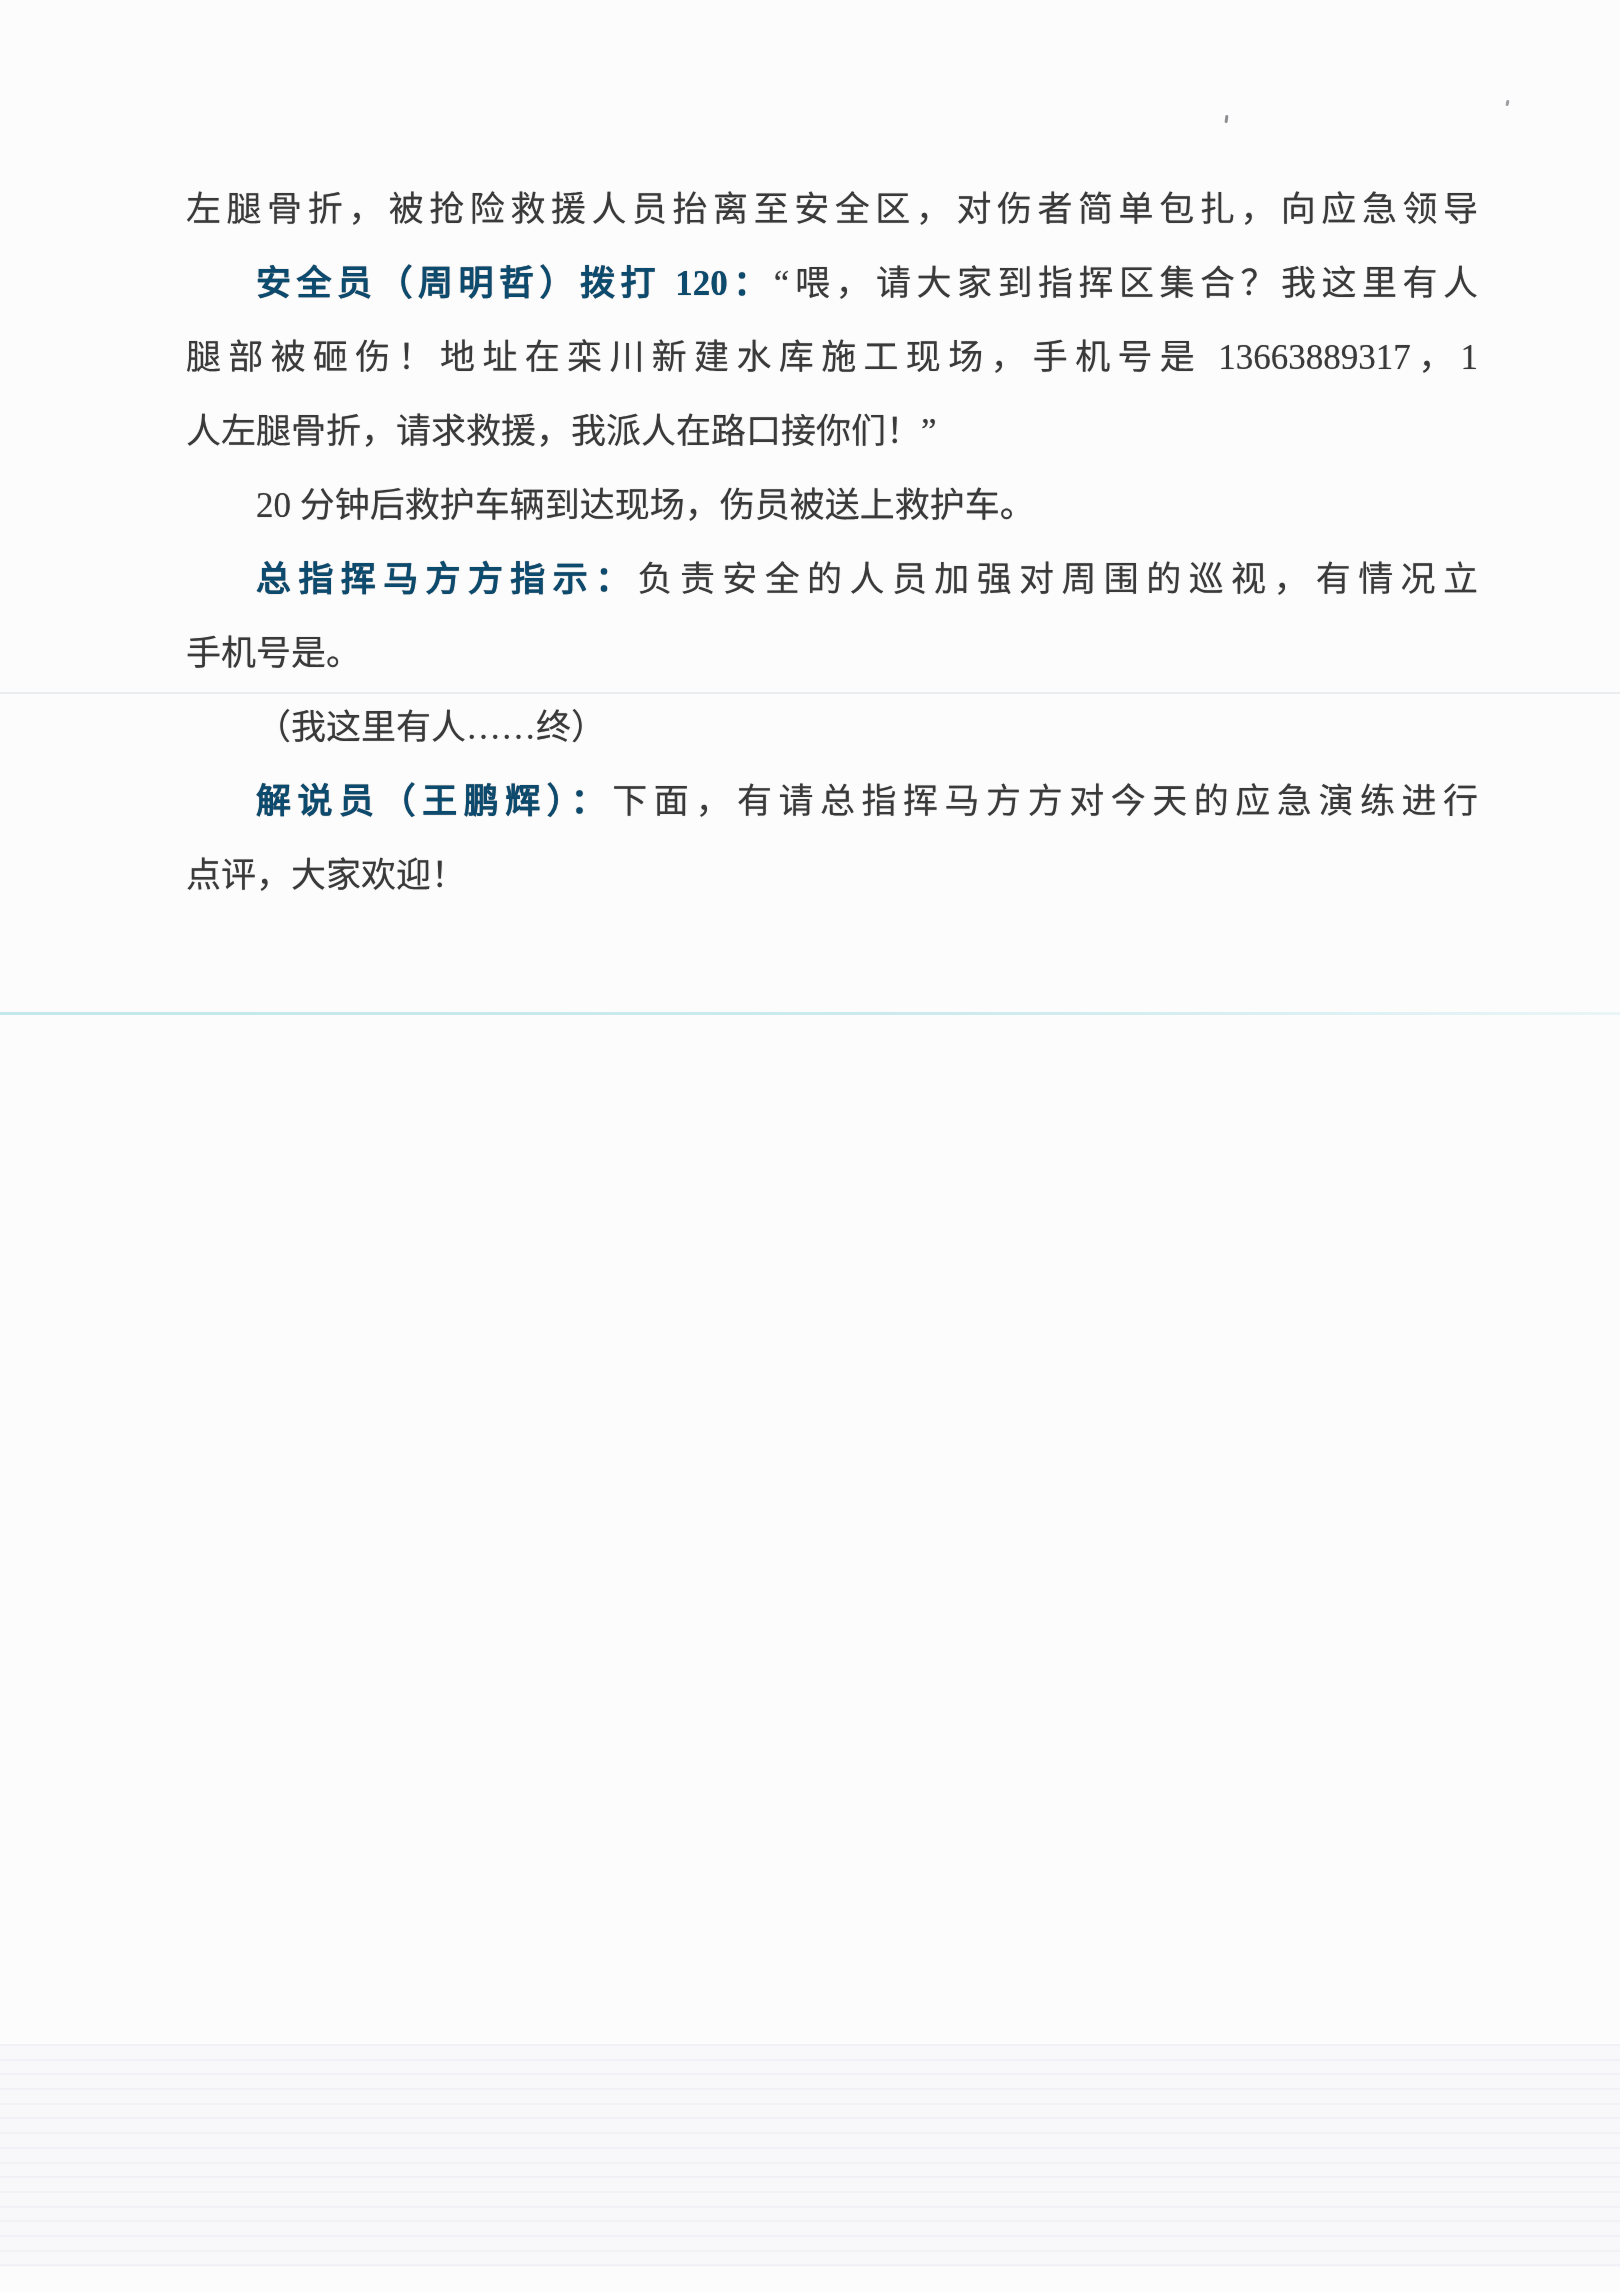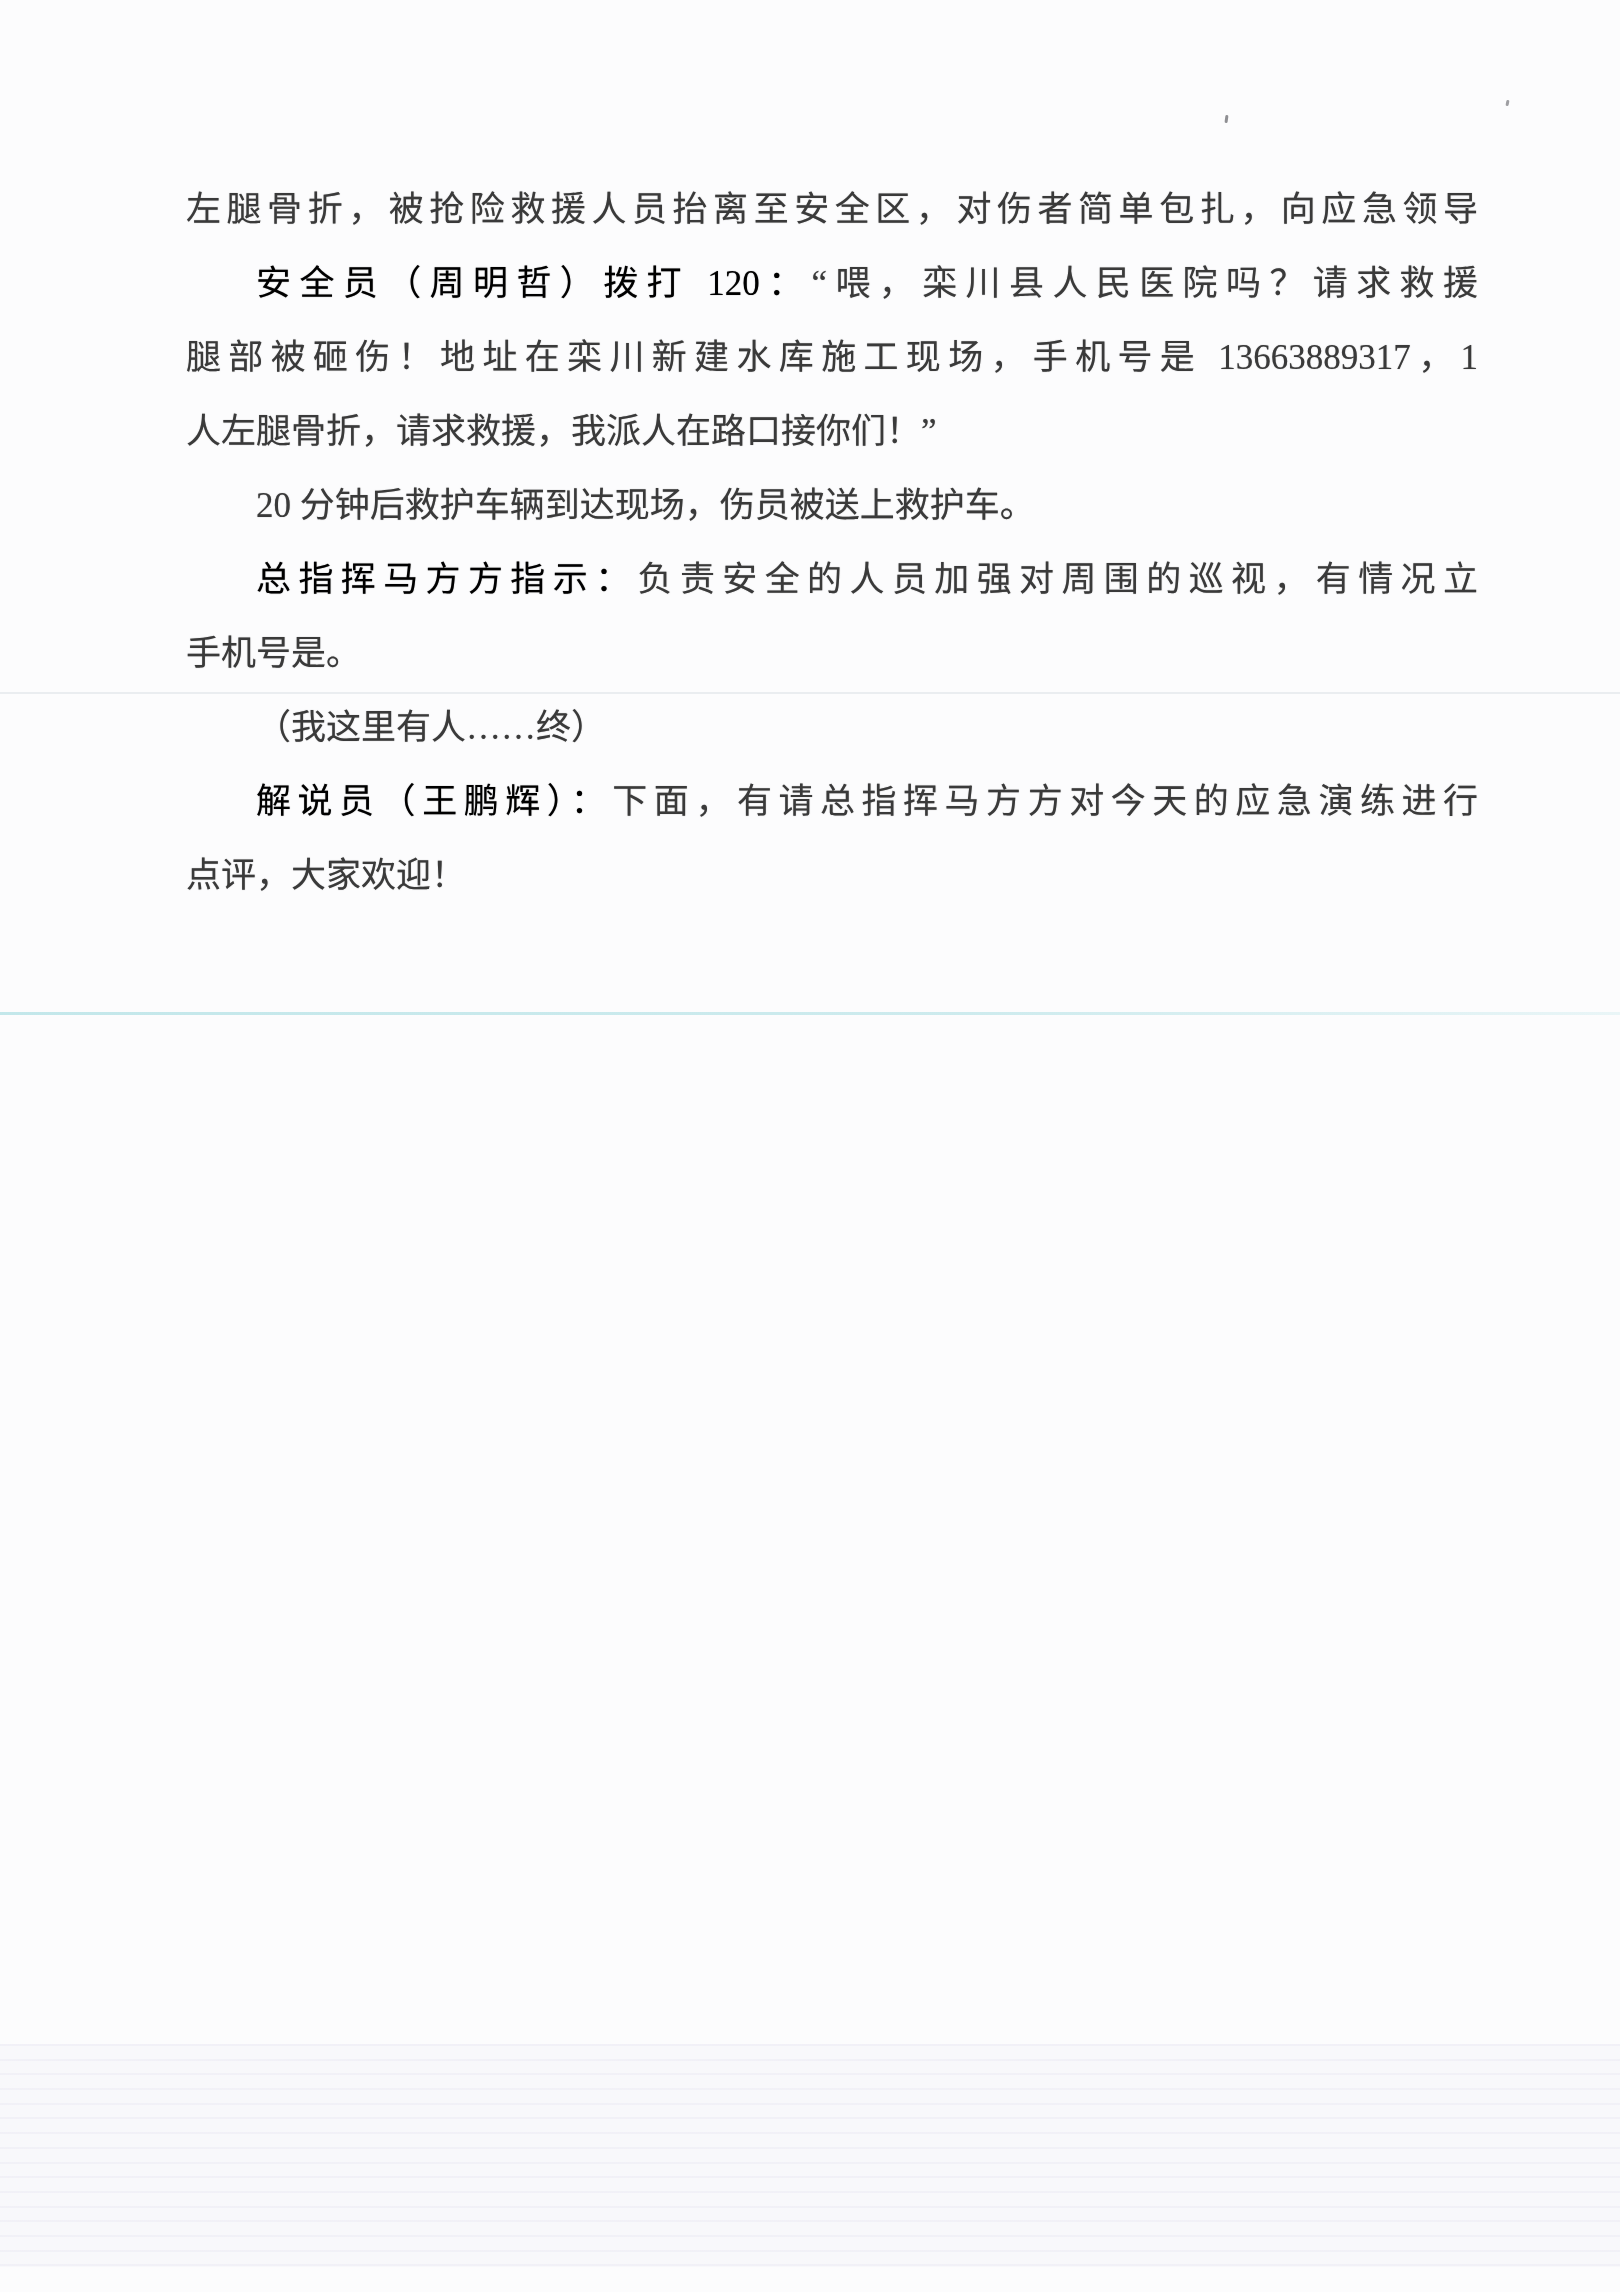--- a/index.html
+++ b/index.html
@@ -34,21 +34,21 @@
     white-space: nowrap;
     text-align: left;
   }
   .line.fill {
     white-space: normal;
     text-align: justify;
     text-align-last: justify;
   }
   .para.indent .line:first-child { text-indent: 2em; }
   .seg { font-weight: normal; }
-  .seg.bold { font-weight: normal; color: #000000; text-shadow: 0 0 1px rgba(34,34,34,0.6); }
+  .seg.bold { font-weight: bold; color: #0c4a6e; text-shadow: 0 0 1px rgba(34,34,34,0.6); }
 
   
   .artifact { position: absolute; pointer-events: none; }
   .cyan-line {
     left: 0; top: 1012px; width: 1620px; height: 2.9px;
     background: linear-gradient(to right, rgba(148,214,219,0.55) 0%, rgba(148,214,219,0.45) 60%, rgba(148,214,219,0.18) 100%);
   }
   .faint-line {
     left: 0; top: 692px; width: 1620px; height: 2px;
     background: rgba(185,198,208,0.28);
@@ -77,21 +77,21 @@
   <div class="artifact faint-line"></div>
   <div class="artifact cyan-line"></div>
   <div class="artifact bottom-texture"></div>
   <div class="artifact speck-1"></div>
   <div class="artifact speck-2"></div>
   <div class="textblock" id="textblock">
       <div class="para">
         <div class="line fill"><span class="seg">左腿骨折，被抢险救援人员抬离至安全区，对伤者简单包扎，向应急领导</span></div>
       </div>
       <div class="para indent">
-        <div class="line fill"><span class="seg bold">安全员（周明哲）拨打 120：</span><span class="seg">“喂，栾川县人民医院吗？请求救援</span></div>
+        <div class="line fill"><span class="seg bold">安全员（周明哲）拨打 120：</span><span class="seg">“喂，请大家到指挥区集合？我这里有人</span></div>
         <div class="line fill"><span class="seg">腿部被砸伤！地址在栾川新建水库施工现场，手机号是 13663889317，1</span></div>
         <div class="line"><span class="seg">人左腿骨折，请求救援，我派人在路口接你们！”</span></div>
       </div>
       <div class="para indent">
         <div class="line"><span class="seg">20 分钟后救护车辆到达现场，伤员被送上救护车。</span></div>
       </div>
       <div class="para indent">
         <div class="line fill"><span class="seg bold">总指挥马方方指示：</span><span class="seg">负责安全的人员加强对周围的巡视，有情况立</span></div>
         <div class="line"><span class="seg">手机号是。</span></div>
       </div>

